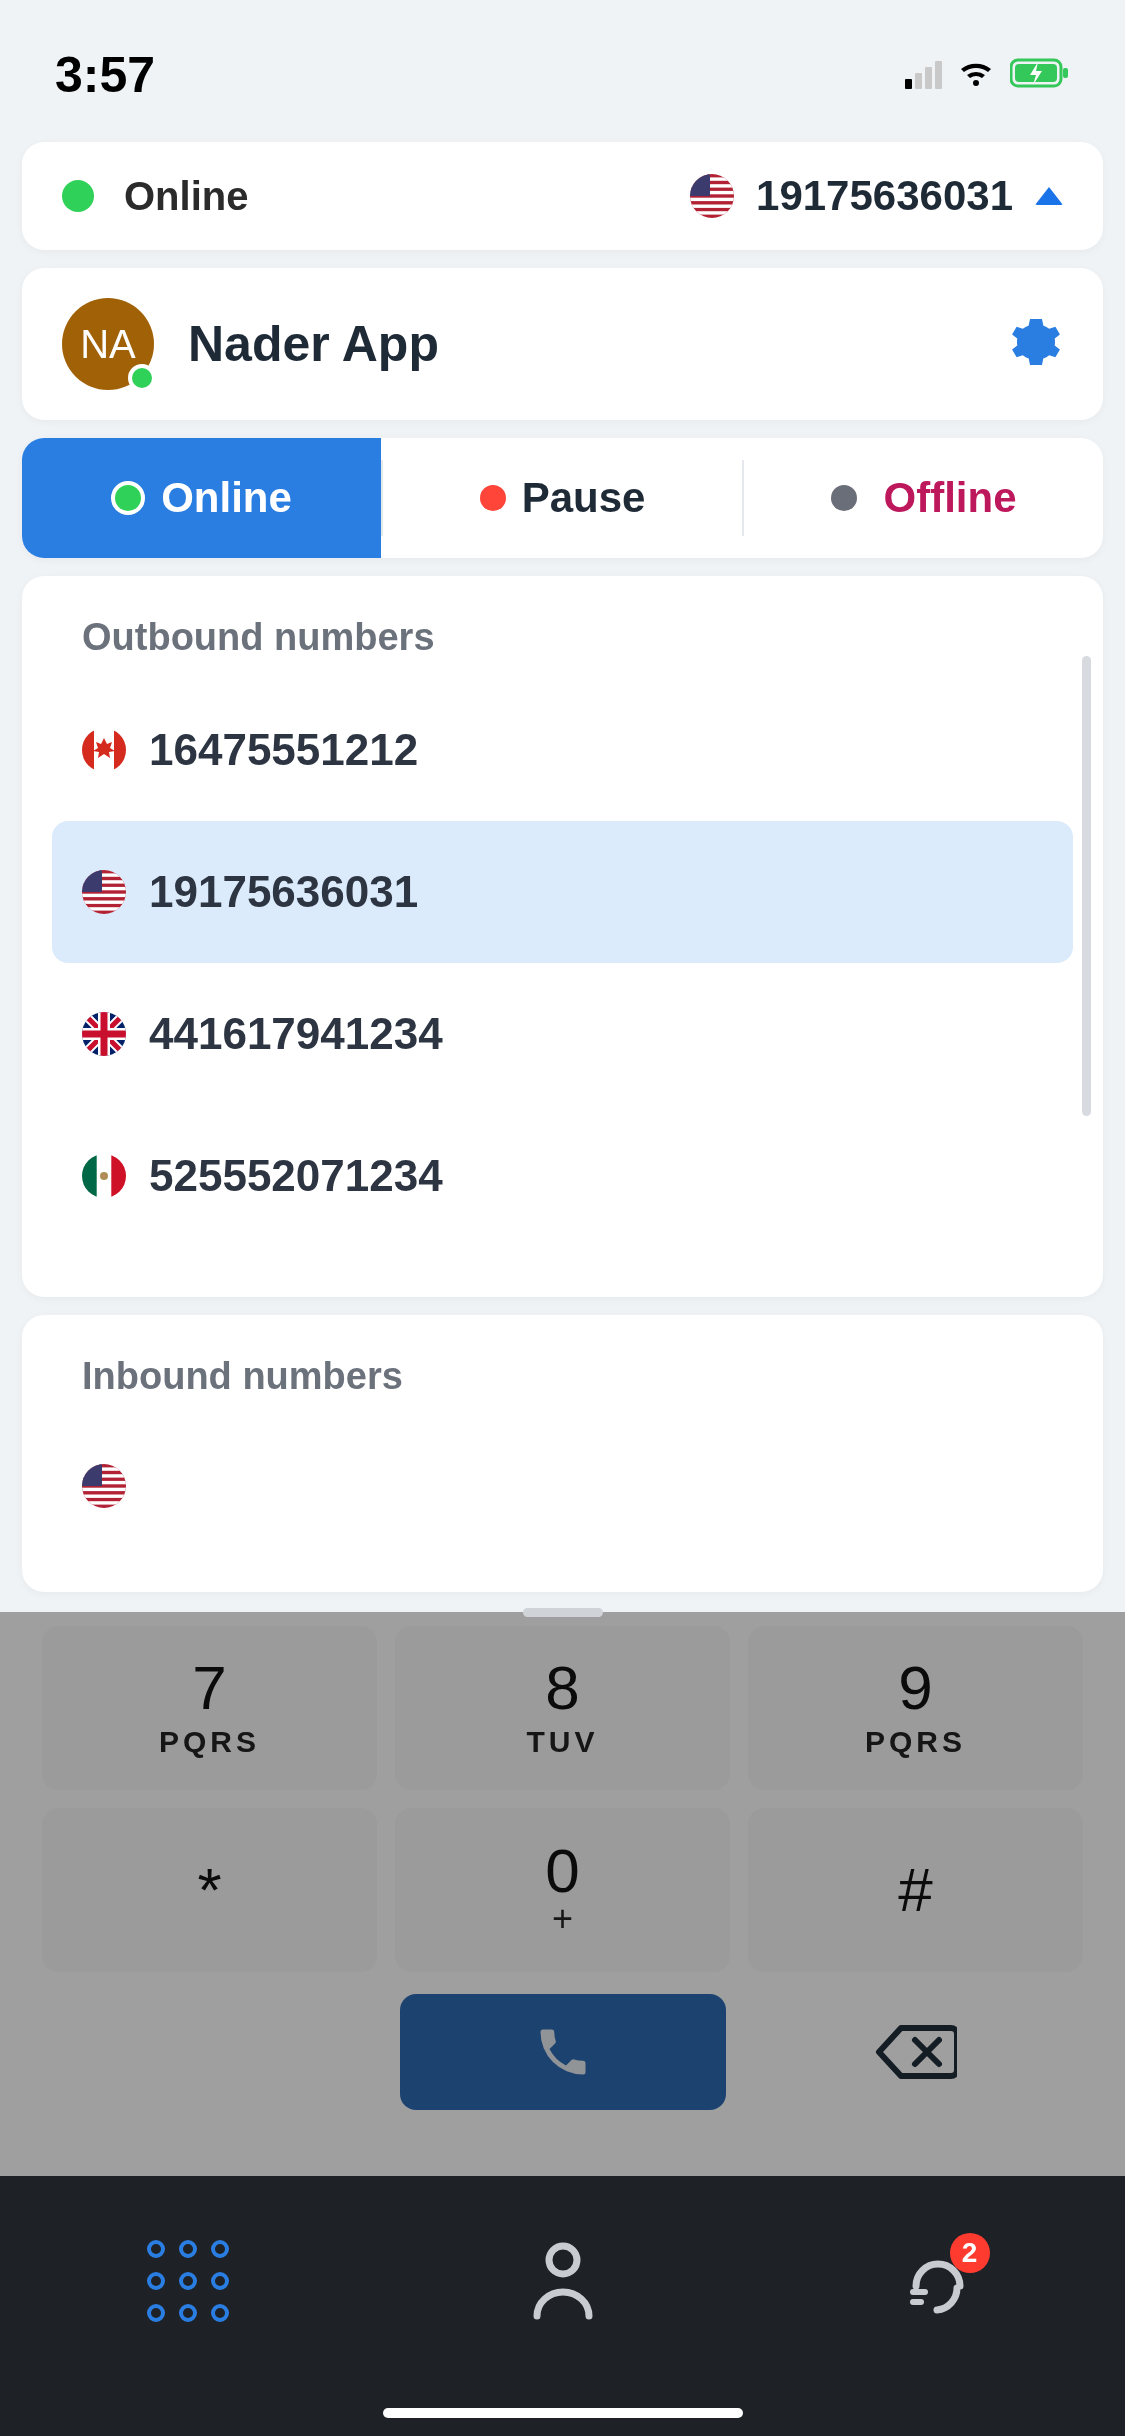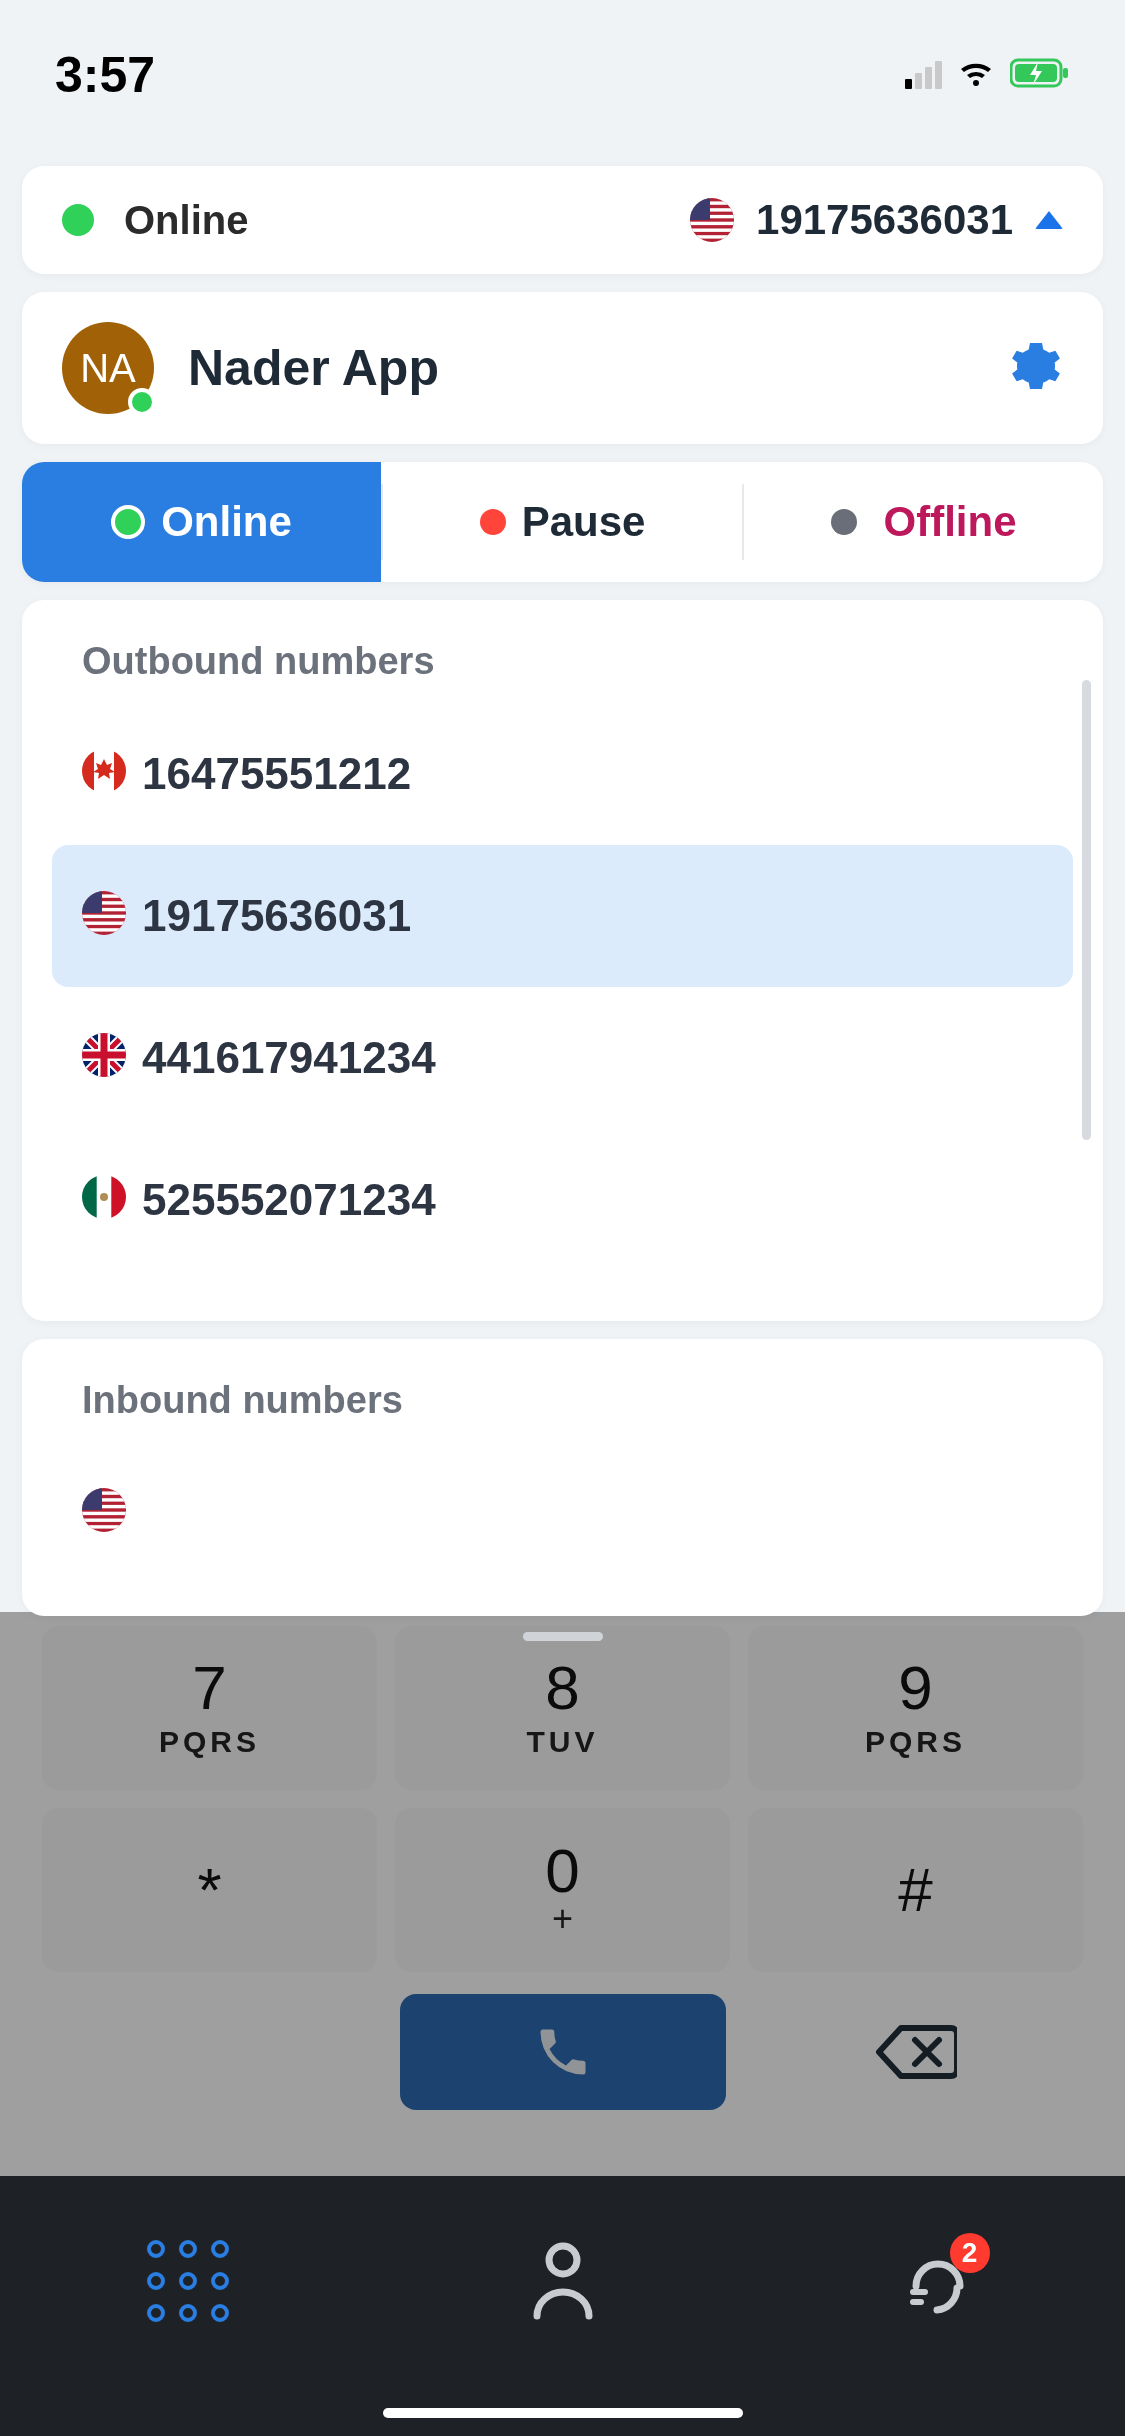--- a/index.html
+++ b/index.html
@@ -13,21 +13,21 @@
 .signal-bars { display: inline-flex; align-items: flex-end; gap: 3px; }
 .signal-bars span { width: 7px; border-radius: 1px; background: #c9c9c9; }
 .signal-bars span:nth-child(1){height:10px;background:#000;}
 .signal-bars span:nth-child(2){height:16px;}
 .signal-bars span:nth-child(3){height:22px;}
 .signal-bars span:nth-child(4){height:28px;}
 .wifi-icon svg { width: 40px; height: 30px; }
 .battery-icon svg { width: 60px; height: 30px; }
 
 
-.panel { position: absolute; left: 22px; right: 22px; top: 166px; display: flex; flex-direction: column; gap: 18px; }
+.panel { position: absolute; left: 22px; right: 22px; top: 142px; display: flex; flex-direction: column; gap: 18px; }
 
 
 .card { background: #fff; border-radius: 22px; box-shadow: 0 2px 8px rgba(0,0,0,0.04); }
 
 
 .header-row { display: flex; align-items: center; justify-content: space-between; padding: 30px 40px; }
 .header-left { display: flex; align-items: center; gap: 30px; }
 .green-dot { width: 32px; height: 32px; border-radius: 50%; background: #30d158; }
 .header-online-text { font-size: 40px; font-weight: 600; color: #2b2b2b; }
 .header-right { display: flex; align-items: center; gap: 22px; }
@@ -54,21 +54,21 @@
 .status-tab.online .label { color:#fff; }
 .status-tab.pause .dot { background:#ff453a; }
 .status-tab.pause .label { color:#1f2a37; }
 .status-tab.offline .dot { background:#6a6e78; }
 .status-tab.offline .label { color:#be185d;margin-left:11px; }
 .status-sep { width:2px; background:#e5e8ec; margin: 22px 0; }
 
 
 .numbers-card { padding: 40px 0 50px; position: relative; }
 .section-title { font-size: 38px; font-weight: 600; color: #6c727c; padding: 0 60px 20px; }
-.num-row { display: flex; align-items: flex-start; gap: 16px; padding: 46px 30px; margin: 0 30px; border-radius: 16px; cursor: pointer; }
+.num-row { display: flex; align-items: center; gap: 23px; padding: 46px 30px; margin: 0 30px; border-radius: 16px; cursor: pointer; }
 .num-row.selected { background: #dcebfb; }
 .num-text { font-size: 44px; font-weight: 600; color: #2d3542; }
 .scroll-thumb { position:absolute; right:12px; top:80px; width:9px; height:460px; background:#d7dbe0; border-radius:5px; }
 
 
 .inbound-card { padding: 40px 0 38px; }
 
 
 .keypad-bg { position:absolute; left:0; right:0; top:1612px; bottom:0; background:#ededed; }
 .dimmer { position:absolute; inset:0; background:rgba(0,0,0,0.33); }

